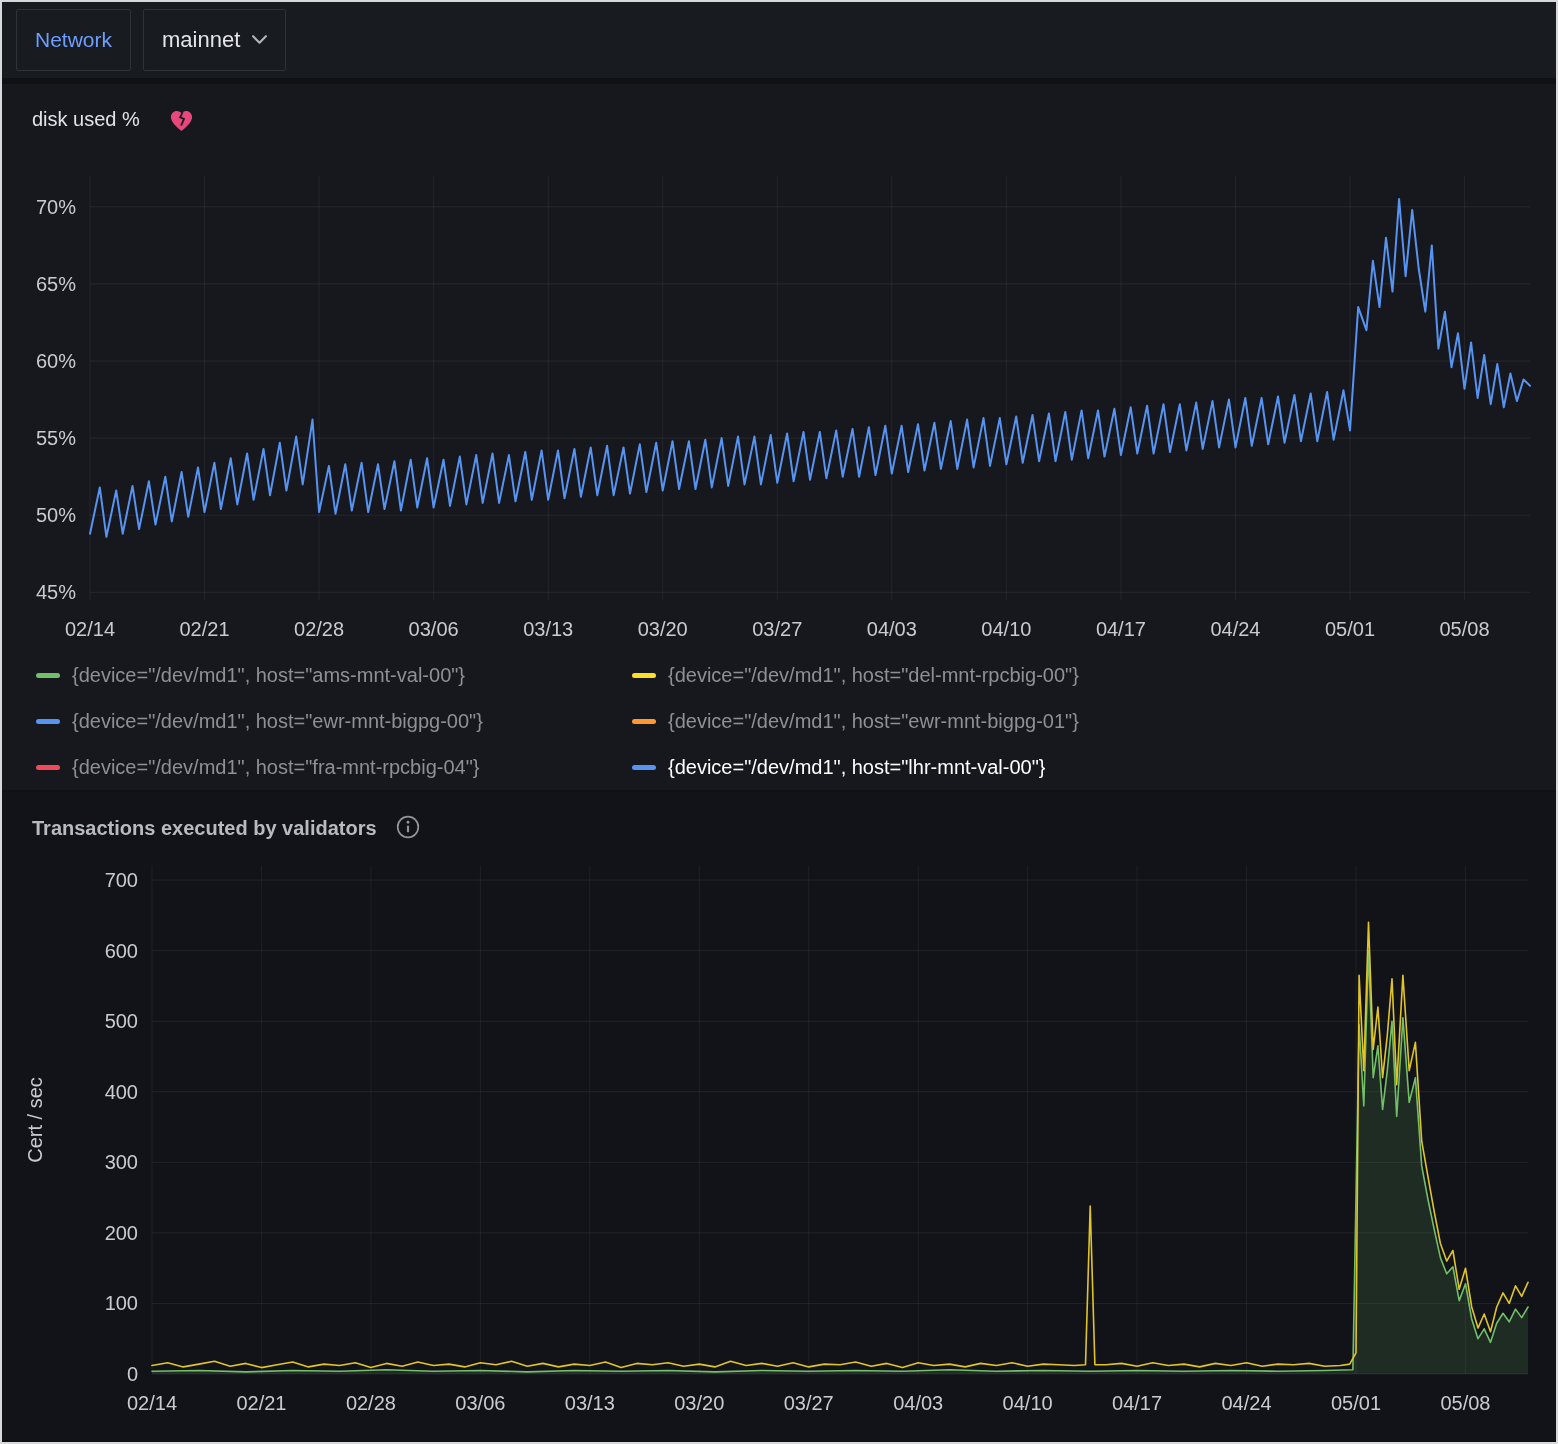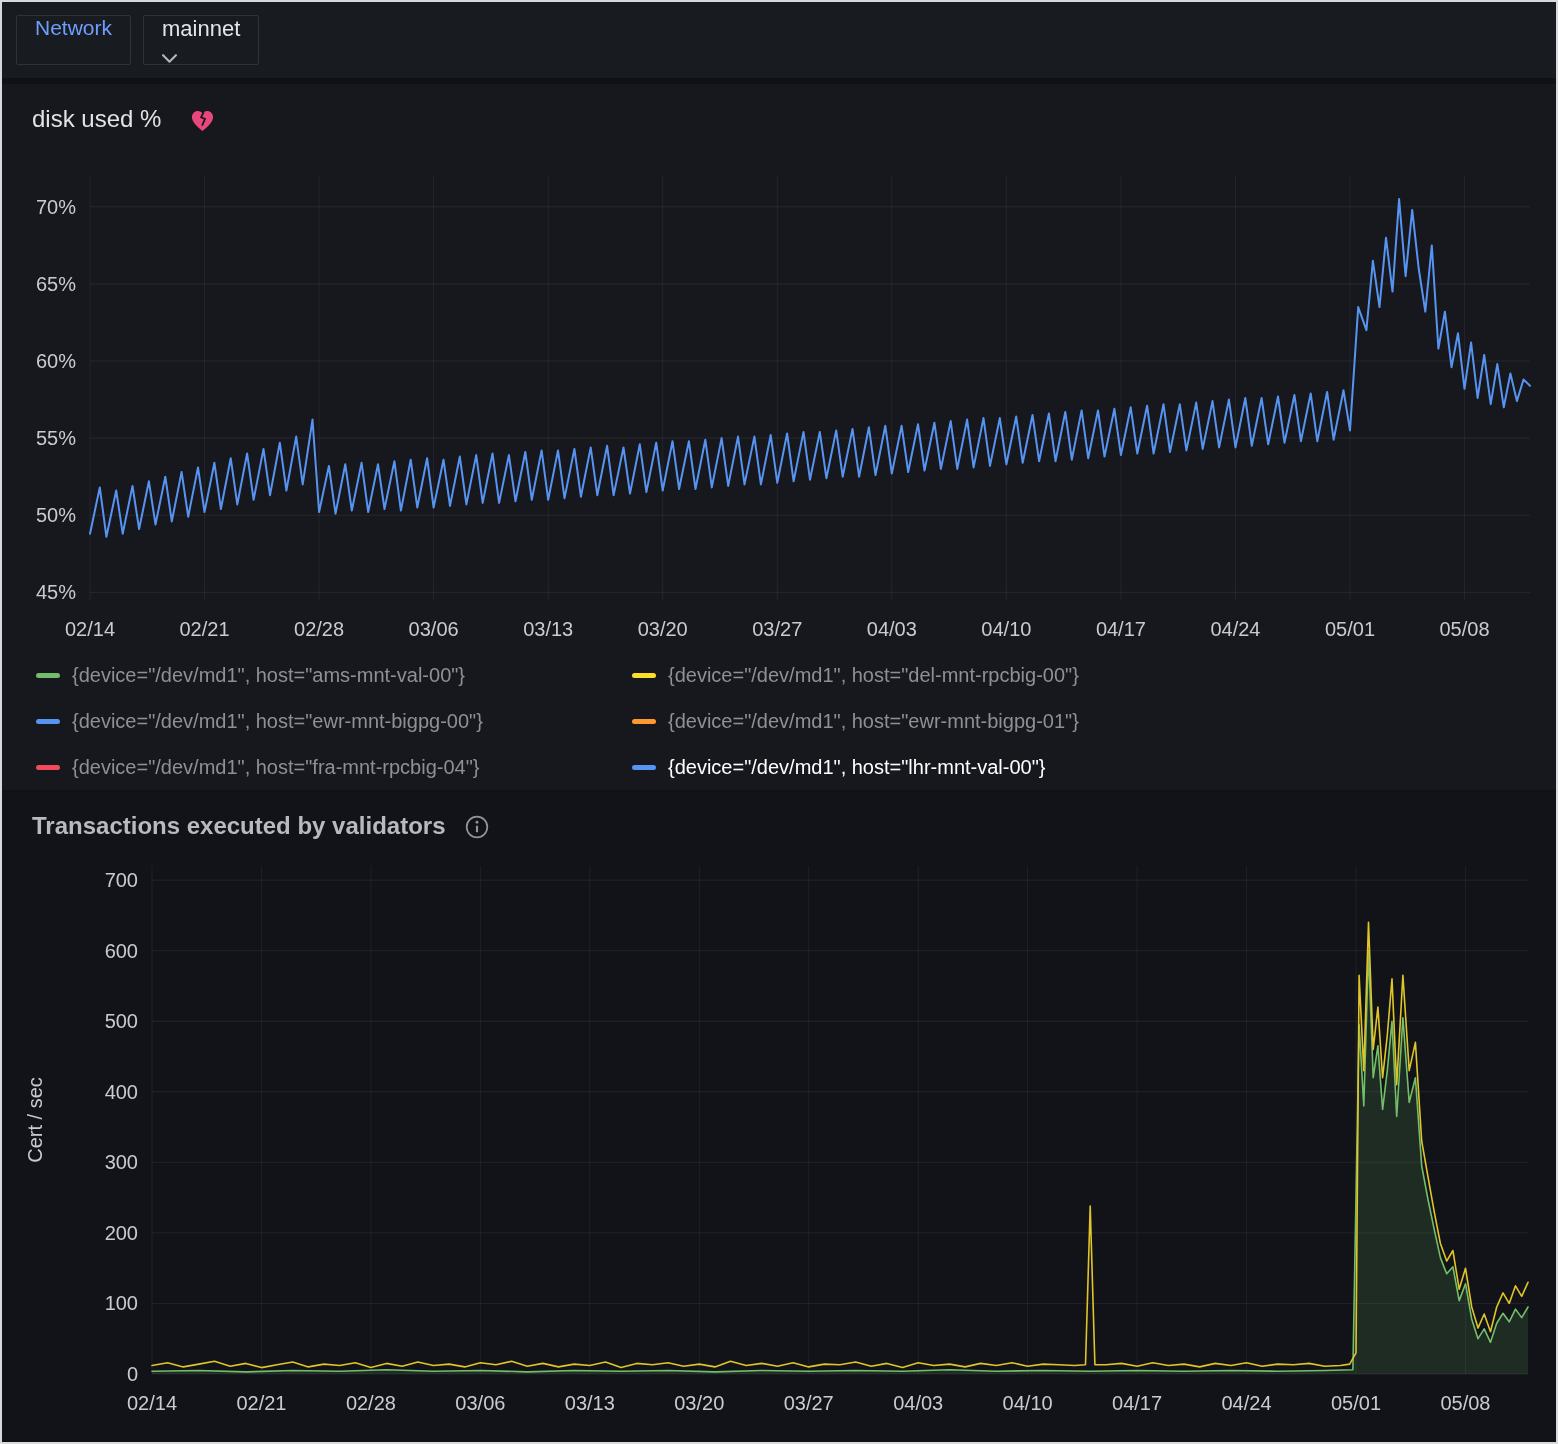--- a/index.html
+++ b/index.html
@@ -1,29 +1,29 @@
 <!DOCTYPE html>
 <html><head>
 <meta charset="utf-8">
 <style>
   html,body{margin:0;padding:0;background:#202226;}
   .frame{width:1558px;height:1444px;box-sizing:border-box;border:2px solid #d8d9da;
          background:#0f1115;overflow:hidden;
          font-family:"Liberation Sans","DejaVu Sans",sans-serif;}
   .topbar{height:76px;background:#181b20;display:flex;align-items:center;gap:12px;
           padding:0 14px;box-sizing:border-box;}
-  .var-box{height:50px;display:inline-flex;align-items:flex-start;padding:0 18px;
+  .var-box{height:62px;display:inline-flex;align-items:center;padding:0 18px;
            border:1px solid #2f3237;border-radius:2px;background:#181b20;box-sizing:border-box;}
   .var-label{color:#6e9fff;font-size:21px;font-weight:500;}
-  .var-select{gap:12px;cursor:pointer;flex-direction:column;}
+  .var-select{gap:12px;cursor:pointer;}
   .var-select .value{color:#e4e5e7;font-size:22px;}
   .panel{background:#16181d;}
   .panel1{margin-top:6px;height:706px;box-sizing:border-box;}
   .panel-header{display:flex;align-items:center;padding:18px 0 0 30px;height:34px;}
-  .panel-title{font-size:24px;font-weight:500;color:#e2e3e5;cursor:pointer;}
+  .panel-title{font-size:20px;font-weight:500;color:#e2e3e5;cursor:pointer;}
   .heart{margin-left:28px;margin-top:2px;cursor:pointer;}
   .info{margin-left:18px;margin-top:4px;cursor:pointer;}
   .chart{position:relative;}
   #chart-disk{height:508px;margin-top:4px;}
   #chart-tx{height:590px;}
   .legend{display:grid;grid-template-columns:596px auto;padding:4px 0 0 34px;}
   .legend-item{display:flex;align-items:center;height:46px;gap:12px;cursor:pointer;}
   .legend-swatch{width:24px;height:5px;border-radius:3px;flex:0 0 auto;}
   .legend-label{font-size:20px;color:#8d9096;}
   .legend-item.bright .legend-label{color:#ffffff;}

